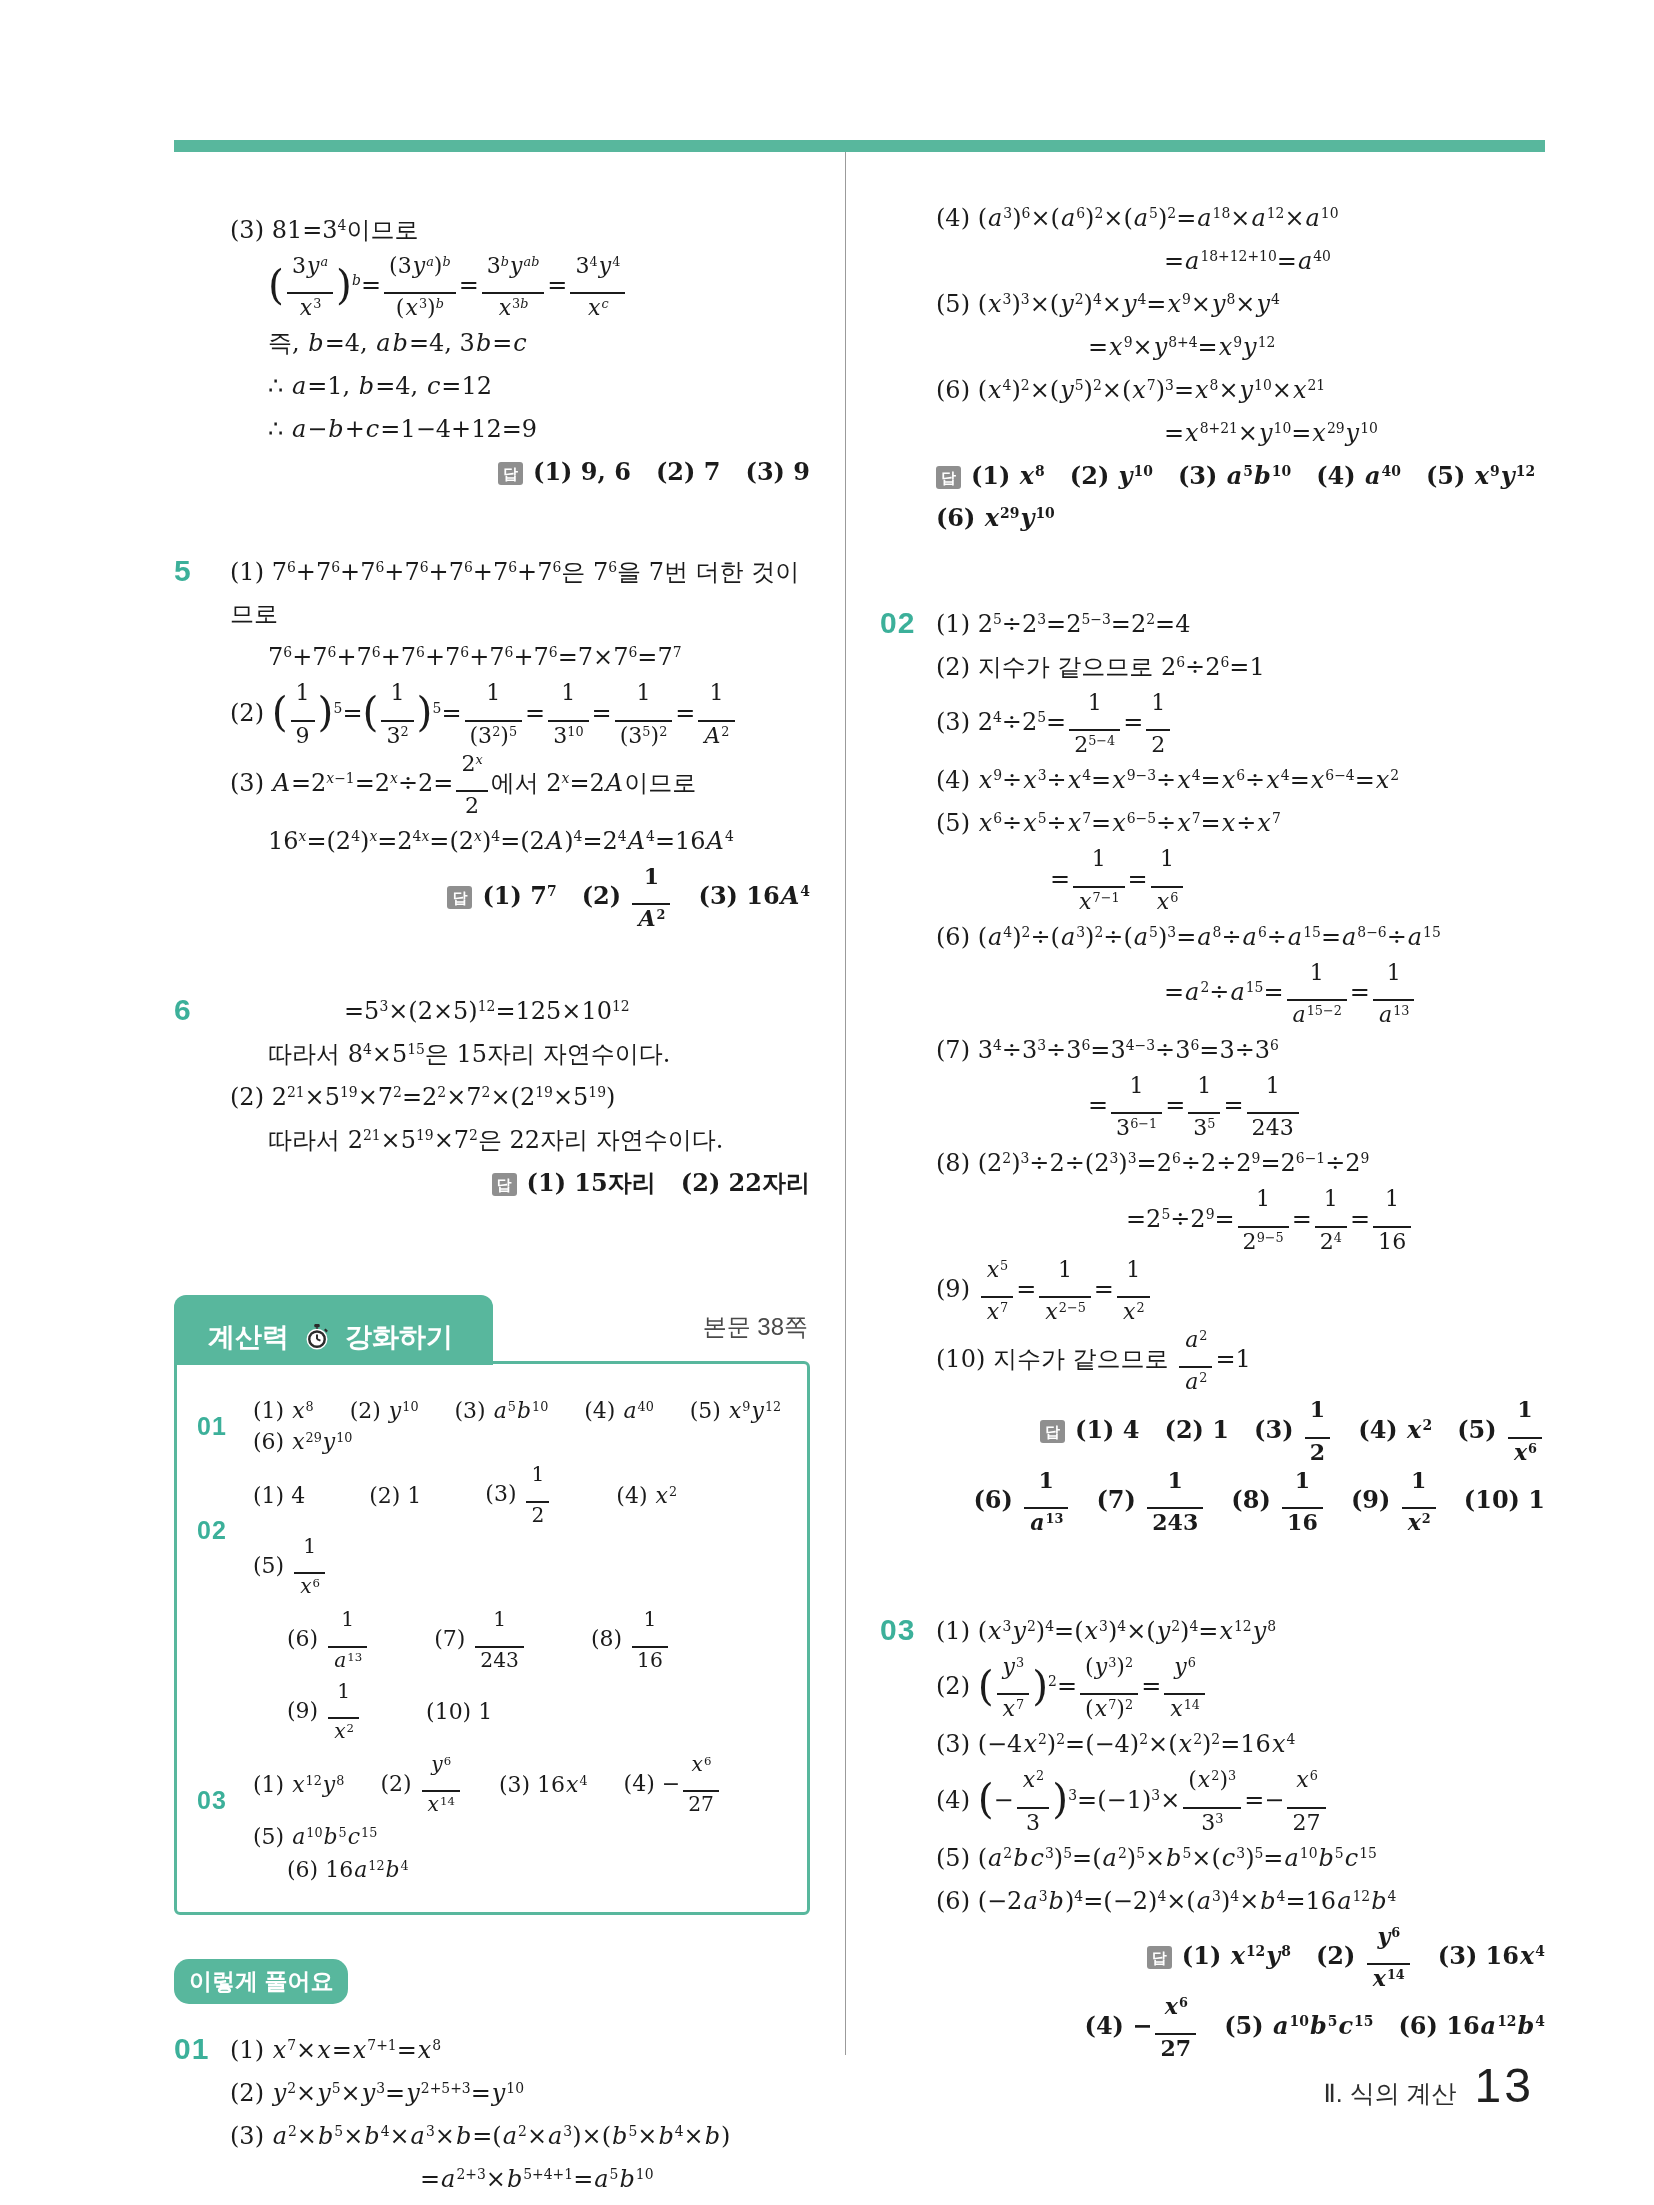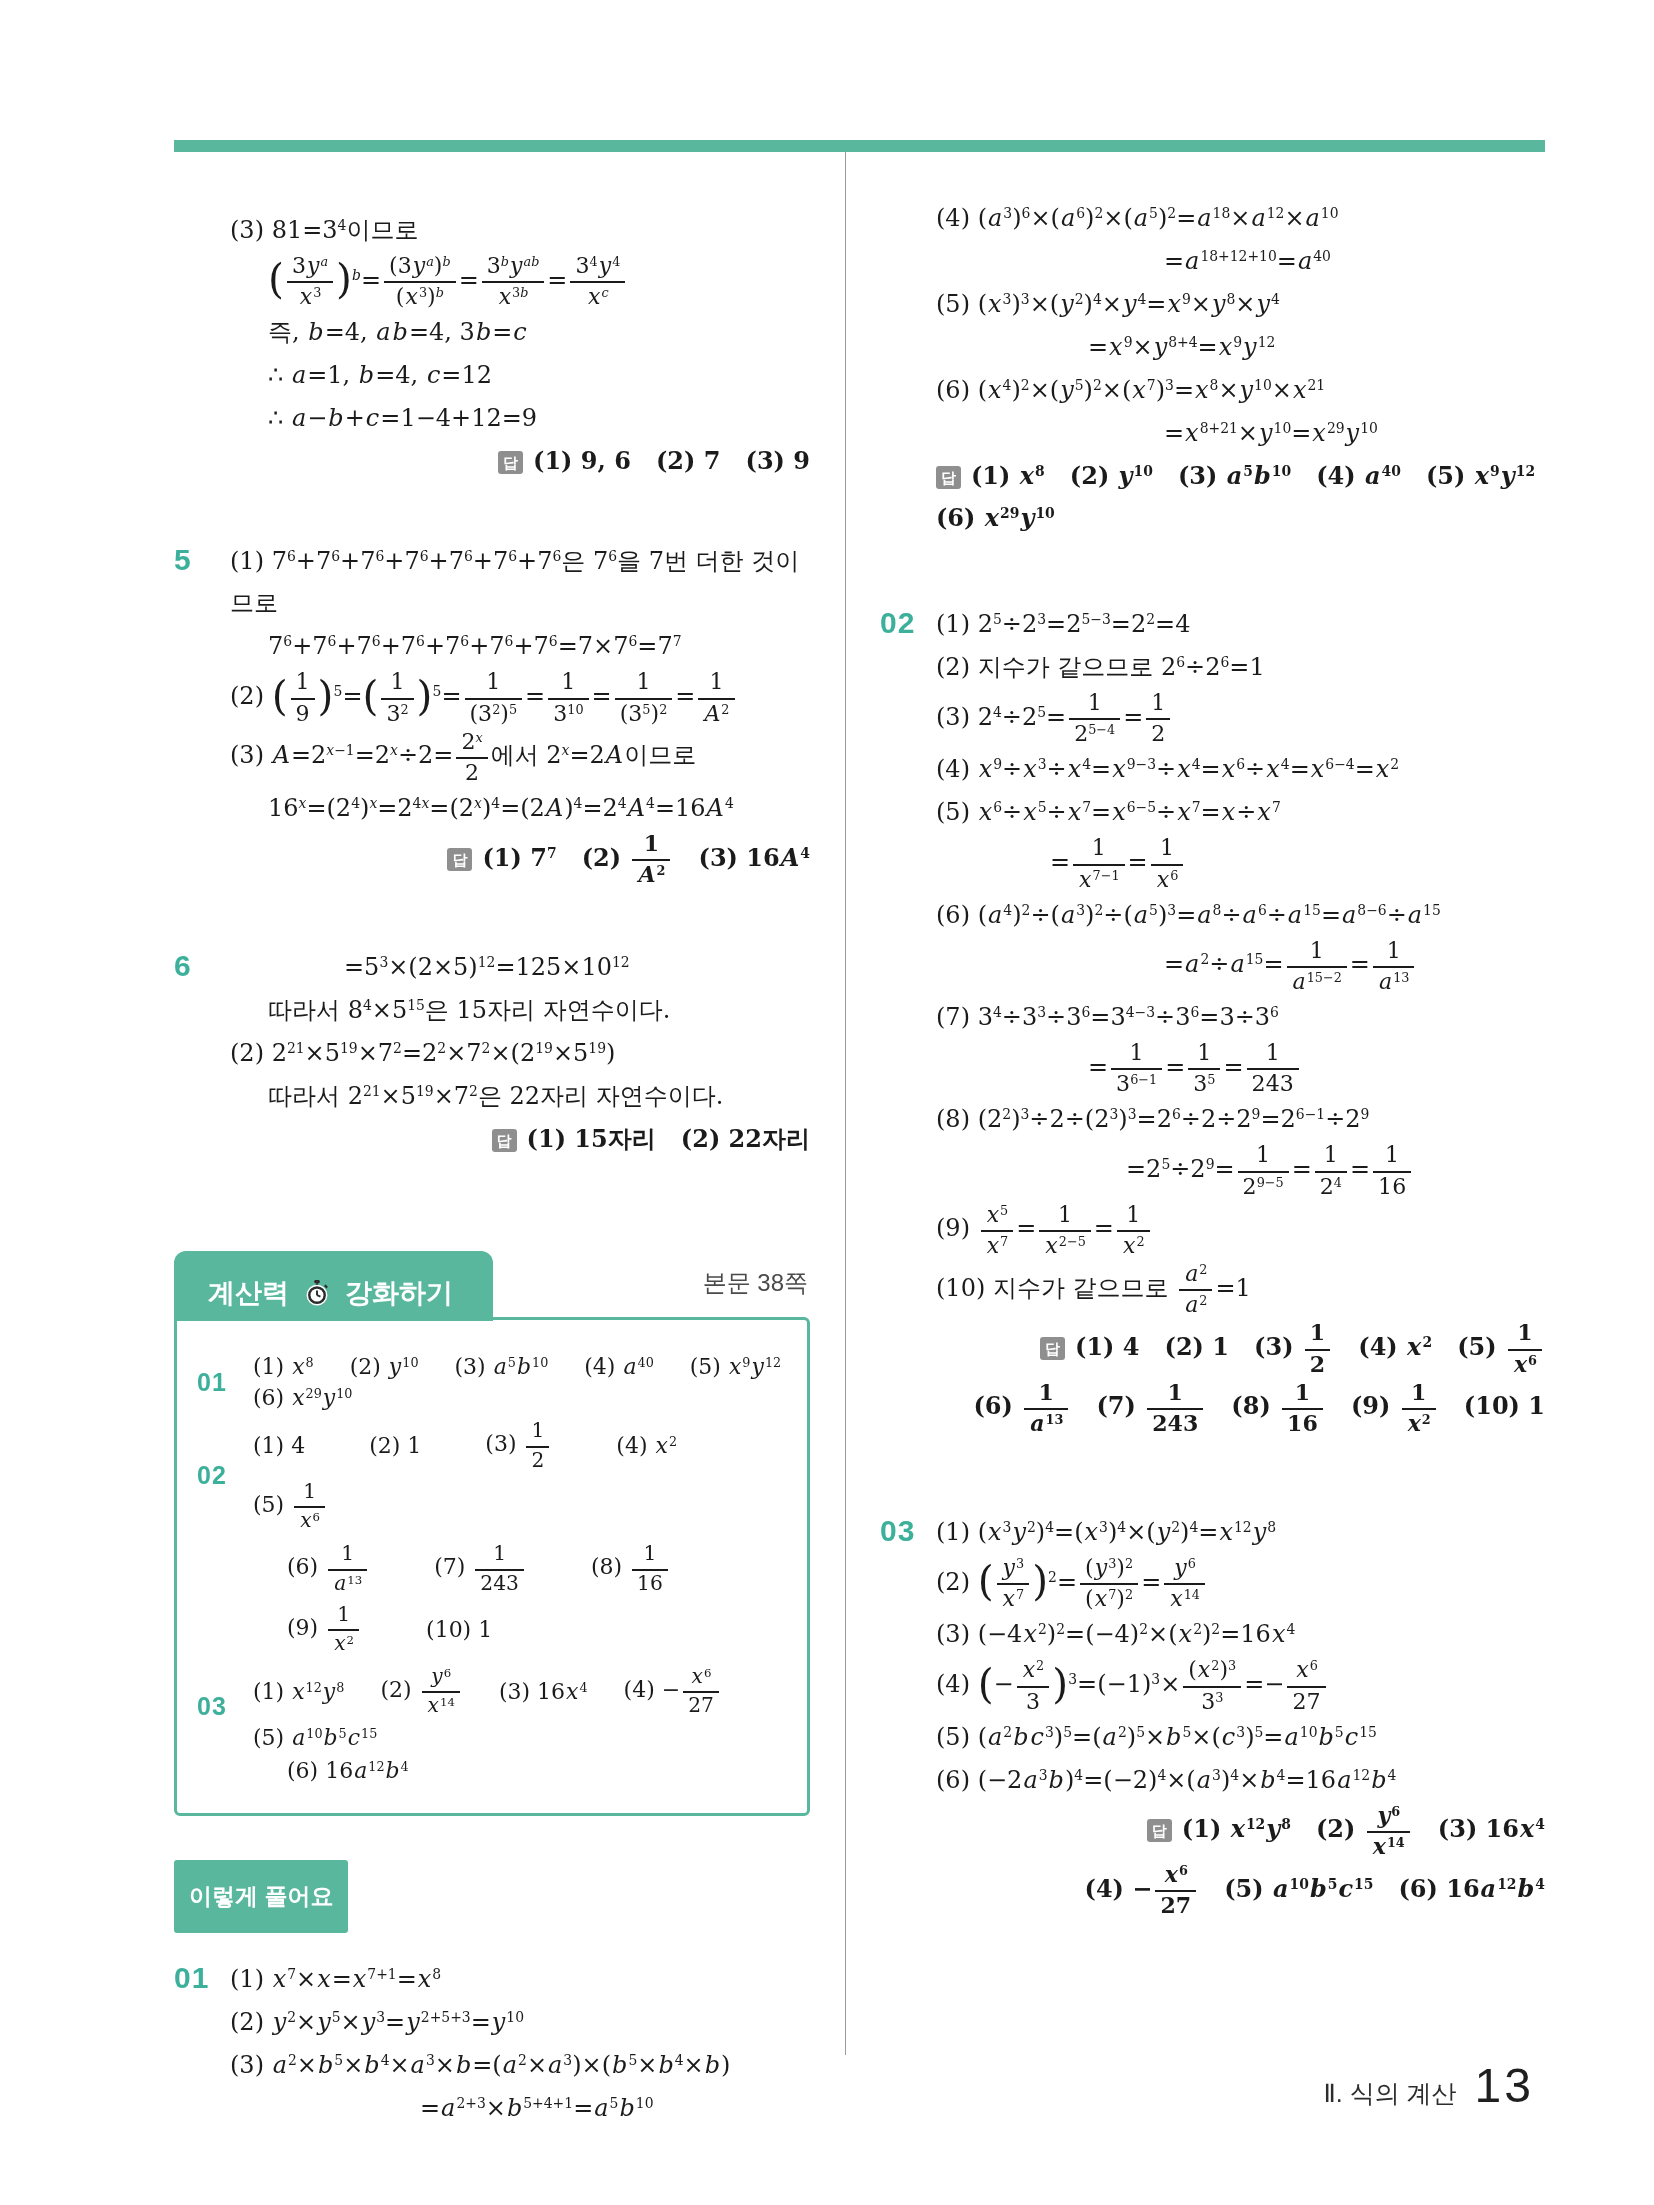--- a/index.html
+++ b/index.html
@@ -13,21 +13,21 @@
   .block{display:flex;align-items:flex-start;}
   .bnum{flex:0 0 56px;width:56px;font-family:"Liberation Sans",sans-serif;font-weight:bold;
         font-size:30px;color:var(--tealnum,#3cb09a);letter-spacing:1px;padding-top:4px;}
   .bcontent{flex:1;min-width:0;}
   .mline{font-size:24px;line-height:42px;margin:1px 0;white-space:pre-wrap;}
   .mline i{font-style:italic;padding:0 1px;}
   .mline sup{font-size:0.58em;line-height:0;vertical-align:0.55em;}
   .mline sup i{padding:0;}
   .frac{display:inline-flex;flex-direction:column;vertical-align:middle;text-align:center;
         margin:2px 3px;line-height:1.05;font-size:0.92em;}
-  .fnum{display:block;padding:0 5px 4px;border-bottom:2px solid #1b1b1b;}
+  .fnum{display:block;padding:0 5px 15px;border-bottom:2px solid #1b1b1b;}
   .fden{display:block;padding:2px 5px 0;}
   .bigp{font-size:1.7em;vertical-align:middle;line-height:0;position:relative;top:-2px;}
   .al-right{text-align:right;}
   .ansb{font-weight:bold;}
   .badge-dap{display:inline-block;background:var(--badgegray,#8f8f8f);color:#fff;
         font-family:"Liberation Sans",sans-serif;font-size:15px;font-weight:bold;line-height:1;
         padding:4px 5px;border-radius:3px;margin-right:10px;vertical-align:middle;}
   
   .pboxwrap{position:relative;margin:84px 0 44px 0;}
   .ptab{position:relative;z-index:2;display:inline-flex;align-items:center;gap:14px;
@@ -44,21 +44,21 @@
   .pitems{display:flex;flex:1;flex-wrap:wrap;align-items:center;column-gap:36px;row-gap:6px;
         font-size:22px;}
   .prow-wide .pitems{column-gap:64px;}
   .prow-indent .pitems{margin-left:34px;}
   .pitem{white-space:pre-wrap;}
   .pitem i{font-style:italic;padding:0 1px;}
   .pitem sup{font-size:0.58em;line-height:0;vertical-align:0.55em;}
   
   .mbadge{display:inline-block;background:var(--teal,#58b79d);color:#fff;
         font-family:"Liberation Sans",sans-serif;font-weight:bold;font-size:23px;
-        padding:21px 15px;border-radius:3px;margin:0 0 24px 0;}
+        padding:7px 15px;border-radius:15px;margin:0 0 24px 0;}
   
   .footer{position:absolute;right:120px;top:2058px;display:flex;align-items:baseline;gap:18px;
         font-family:"Liberation Sans",sans-serif;}
   .fchap{font-size:25px;color:#2d2d2d;}
   .fpage{font-size:48px;color:#1f1f1f;letter-spacing:3px;}
 </style>
 </head>
 <body>
 
 <div class="page" style="--teal: #58b79d; --tealnum: #3cb09a; --badgegray: #8f8f8f; --divgray: #9b9b9b; --refgray: #4a4a4a;">

